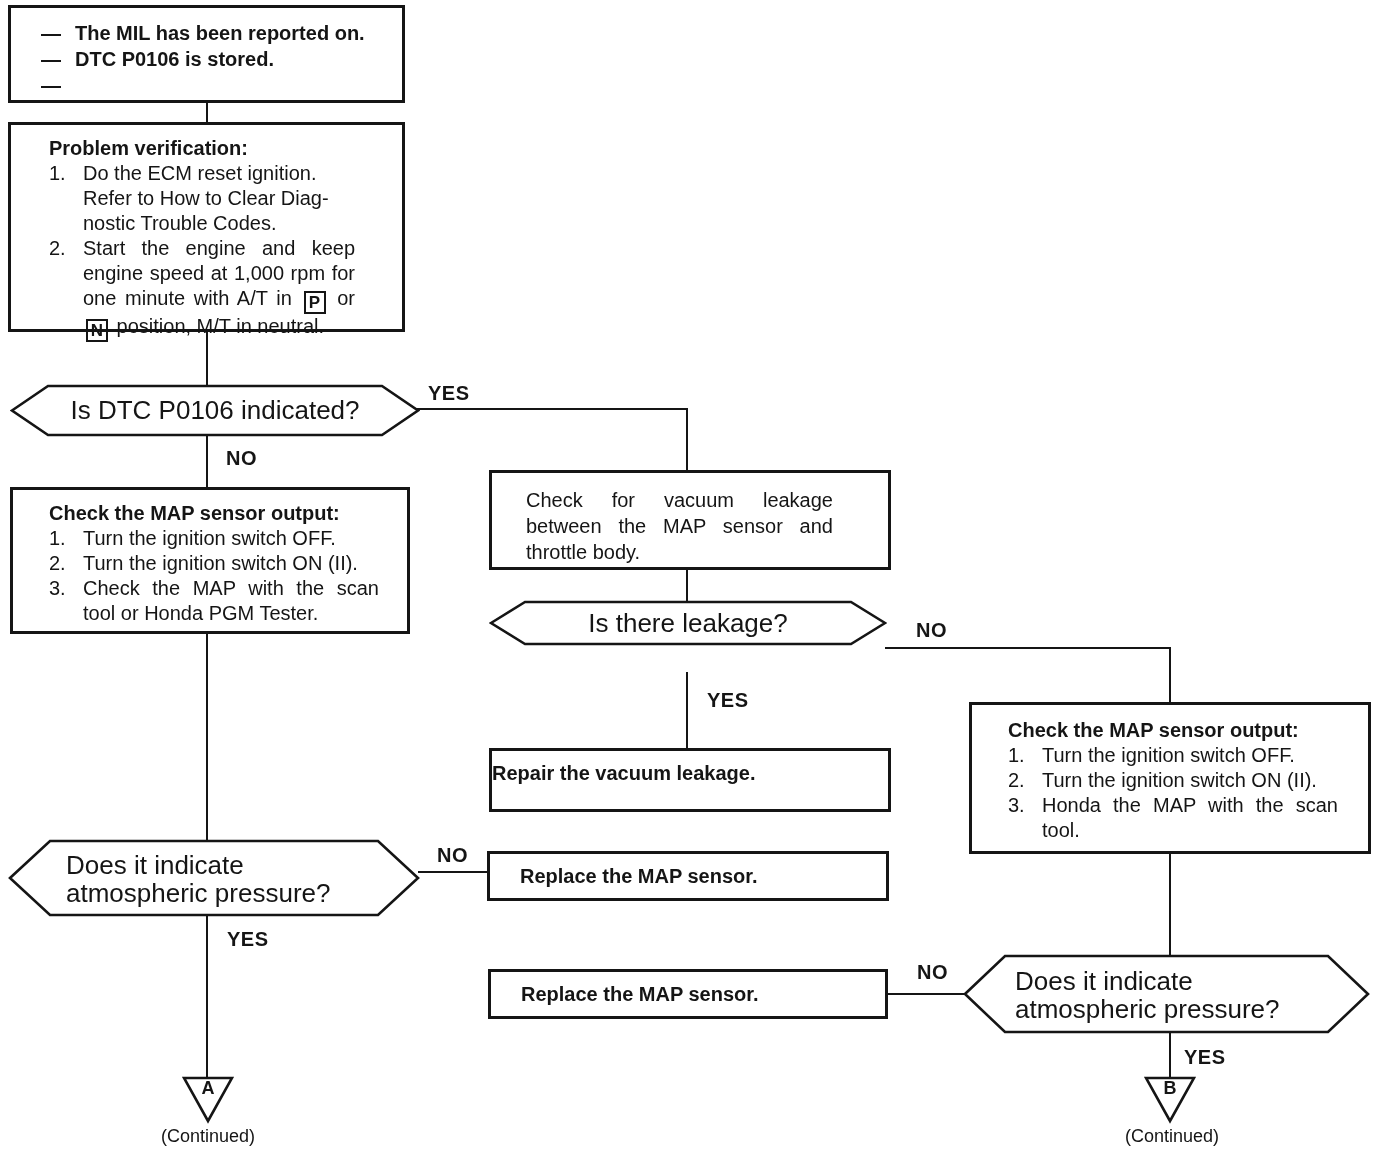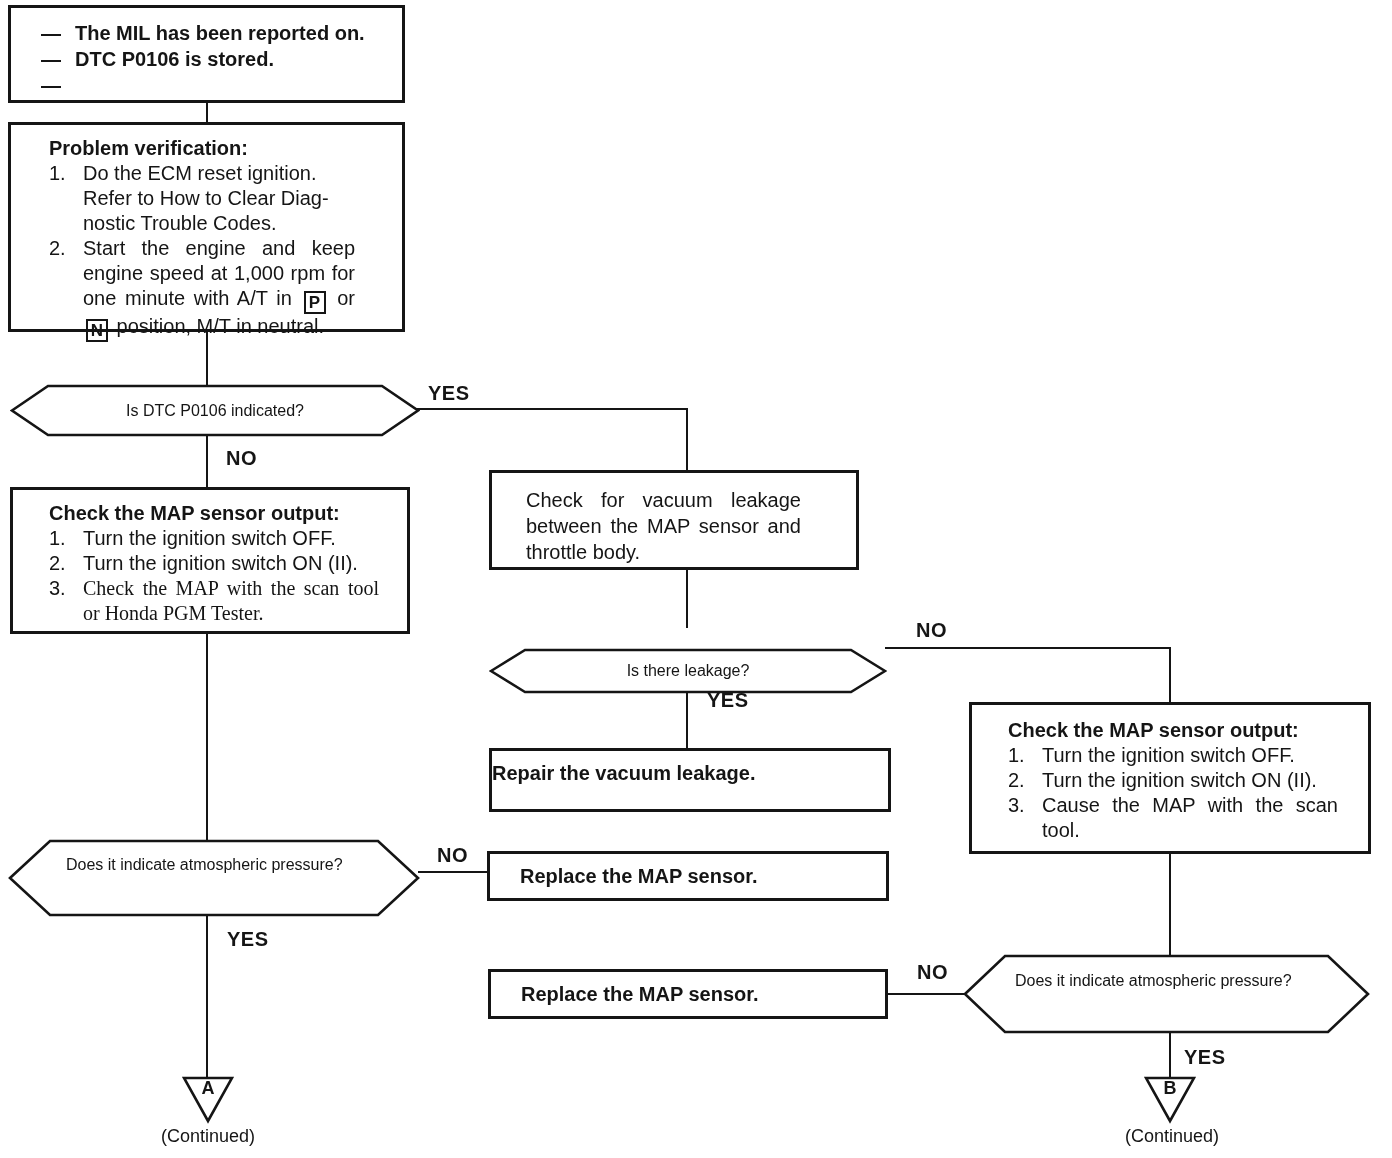--- a/index.html
+++ b/index.html
@@ -14,21 +14,21 @@
     overflow:hidden;
   }
   .box{
     position:absolute;background:var(--paper);border:3px solid var(--ink);
     font-size:20px;line-height:25px;
   }
   .line{position:absolute;background:var(--ink);}
   .lbl{position:absolute;font-size:20px;font-weight:bold;letter-spacing:.5px;}
   .hex{position:absolute;}
   .hex svg{position:absolute;left:0;top:0;width:100%;height:100%;}
-  .hex-text{position:relative;z-index:1;font-size:16px;}
+  .hex-text{position:relative;z-index:1;font-size:26px;}
   .hex-center{display:flex;align-items:center;justify-content:center;height:100%;}
   .b-title{font-weight:bold;}
   .step{display:flex;}
   .step .num{flex:0 0 34px;}
   .just{text-align:justify;}
   .bold-line{font-weight:normal;display:block;}
   .letterbox{
     display:inline-block;border:2px solid var(--ink);width:22px;height:23px;
     line-height:20px;text-align:center;font-weight:bold;font-size:17px;
     vertical-align:-3px;margin:0 3px;
@@ -112,29 +112,29 @@
     <div class="step">
       <span class="num">1.</span>
       <div style="width:296px;">Turn the ignition switch OFF.</div>
     </div>
     <div class="step">
       <span class="num">2.</span>
       <div style="width:296px;">Turn the ignition switch ON (II).</div>
     </div>
     <div class="step">
       <span class="num">3.</span>
-      <div class="just" style="width:296px;font-family:Liberation Serif, serif;">Check the MAP with the scan tool or Honda PGM Tester.</div>
-    </div>
-  </div>
-
-  <div class="box" style="left:489px;top:470px;width:370px;height:100px;padding:14px 55px 0 34px;line-height:26px;">
+      <div class="just" style="width:296px;">Check the MAP with the scan tool or Honda PGM Tester.</div>
+    </div>
+  </div>
+
+  <div class="box" style="left:489px;top:470px;width:402px;height:100px;padding:14px 55px 0 34px;line-height:26px;">
     <div class="just">Check for vacuum leakage between the MAP sensor and throttle body.</div>
   </div>
 
-  <div class="hex" style="left:489px;top:643px;width:398px;height:56px;">
+  <div class="hex" style="left:489px;top:595px;width:398px;height:56px;">
     <svg viewBox="0 0 398 46">
       <polygon points="2,23 36,2 362,2 396,23 362,44 36,44" fill="#ffffff" stroke="#151515" stroke-width="2.6"></polygon>
     </svg>
     <div class="hex-text hex-center">Is there leakage?</div>
   </div>
   <div class="lbl" style="left:916px;top:619px;">NO</div>
   <div class="lbl" style="left:707px;top:689px;">YES</div>
 
   <div class="box" style="left:489px;top:748px;width:402px;height:64px;font-weight:bold;text-align:left;line-height:45px;">
     <span>Repair the vacuum leakage.</span>
@@ -145,21 +145,21 @@
     <div class="step">
       <span class="num">1.</span>
       <div style="width:296px;">Turn the ignition switch OFF.</div>
     </div>
     <div class="step">
       <span class="num">2.</span>
       <div style="width:296px;">Turn the ignition switch ON (II).</div>
     </div>
     <div class="step">
       <span class="num">3.</span>
-      <div class="just" style="width:296px;">Cause the MAP with the scan tool.</div>
+      <div class="just" style="width:296px;">Honda the MAP with the scan tool.</div>
     </div>
   </div>
 
   <div class="hex" style="left:8px;top:839px;width:412px;height:78px;">
     <svg viewBox="0 0 412 78">
       <polygon points="2,39 42,2 370,2 410,39 370,76 42,76" fill="#ffffff" stroke="#151515" stroke-width="2.6"></polygon>
     </svg>
     <div class="hex-text" style="padding:12px 0 0 58px;width:360px;line-height:28px;">Does it indicate atmospheric pressure?</div>
   </div>
   <div class="lbl" style="left:437px;top:844px;">NO</div>

